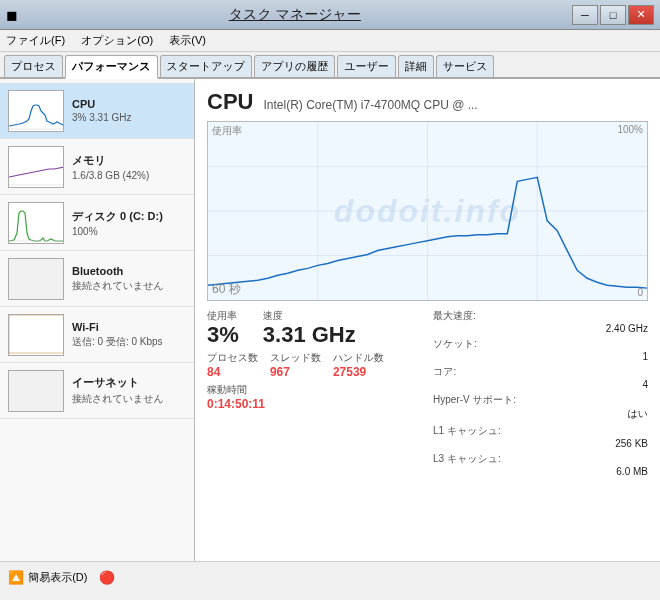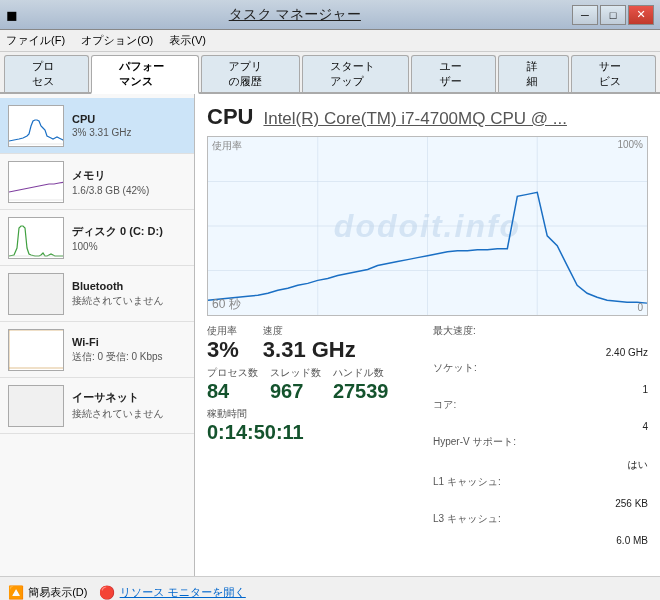--- a/index.html
+++ b/index.html
@@ -36,21 +36,21 @@
 
     .tab-bar {
       background: #f0f0f0;
       display: flex;
       align-items: flex-end;
       padding: 3px 4px 0;
       border-bottom: 2px solid #aaa;
       gap: 2px;
     }
     .tab {
-      font-size: 11px; padding: 3px 27px; border: 1px solid #aaa;
+      font-size: 11px; padding: 3px 6px; border: 1px solid #aaa;
       background: #dde8f0; cursor: pointer; border-bottom: none;
       border-radius: 3px 3px 0 0;
     }
     .tab.active {
       background: #fff; border-bottom: 2px solid #fff; margin-bottom: -2px; font-weight: bold;
     }
 
     .main-content {
       display: flex;
       height: calc(600px - 30px - 22px - 34px - 32px);
@@ -90,21 +90,21 @@
       overflow: hidden;
     }
 
     .panel-title {
       display: flex;
       align-items: baseline;
       gap: 10px;
       margin-bottom: 6px;
     }
     .panel-title .big-title { font-size: 22px; font-weight: bold; color: #222; }
-    .panel-title .subtitle { font-size: 17px; color: #555; text-decoration: underline; }
+    .panel-title .subtitle { font-size: 12px; color: #555; }
 
     .chart-area {
       border: 1px solid #bbb;
       background: #f0f8ff;
       height: 180px;
       position: relative;
       margin-bottom: 8px;
     }
     .chart-label-top {
       position: absolute; top: 2px; right: 4px; font-size: 10px; color: #888;
@@ -123,21 +123,21 @@
       position: absolute;
       top: 50%; left: 50%;
       transform: translate(-50%, -50%);
       font-size: 32px; color: rgba(200,220,240,0.7);
       font-style: italic; font-weight: bold;
       white-space: nowrap; pointer-events: none;
       letter-spacing: 2px;
     }
     .stat-label { color: #555; font-size: 10px; }
     .stat-value-big { font-size: 22px; font-weight: bold; color: #222; line-height: 1.1; }
-    .stat-value-med { font-size: 20px; font-weight: bold; color: #14532d; }
+    .stat-value-med { font-size: 12px; font-weight: bold; color: #ef4444; }
 
     .stats-section {
       display: flex;
       gap: 0;
     }
     .stats-col {
       flex: 1;
     }
     .stats-col + .stats-col {
       border-left: 1px solid transparent;
@@ -146,21 +146,21 @@
     .right-stats {
       font-size: 10px;
     }
     .right-stat-row {
       display: flex;
       margin-bottom: 3px;
       color: #333;
       flex-direction: column;
     }
     .right-stat-label { color: #555; }
-    .right-stat-val { color: #222; min-width: 60px; text-align: right; margin-top: 9px; }
+    .right-stat-val { color: #222; min-width: 60px; text-align: right; }
 
     .bottom-bar {
       height: 32px;
       background: #f0f0f0;
       border-top: 1px solid #ccc;
       display: flex;
       align-items: center;
       padding: 0 8px;
       gap: 12px;
       font-size: 11px;
@@ -188,22 +188,22 @@
 
 <div class="menu-bar">
   <span class="menu-item">ファイル(F)</span>
   <span class="menu-item">オプション(O)</span>
   <span class="menu-item">表示(V)</span>
 </div>
 
 <div class="tab-bar">
   <div class="tab">プロセス</div>
   <div class="tab active">パフォーマンス</div>
+  <div class="tab">スタートアップ</div>
   <div class="tab">アプリの履歴</div>
-  <div class="tab">スタートアップ</div>
   <div class="tab">ユーザー</div>
   <div class="tab">詳細</div>
   <div class="tab">サービス</div>
 </div>
 
 <div class="main-content">
 
   <div class="sidebar">
 
     <div class="sidebar-item active">
@@ -377,15 +377,14 @@
   </div>
 </div>
 
 <div class="bottom-bar">
   <div class="bottom-btn">
     <span style="font-size:13px;">🔼</span>
     <span>簡易表示(D)</span>
   </div>
   <div class="bottom-btn">
     <span style="font-size:13px;">🔴</span>
-    <span class="bottom-link">リソース モニターを開く</span>
   </div>
 </div>
 
 </body></html>

